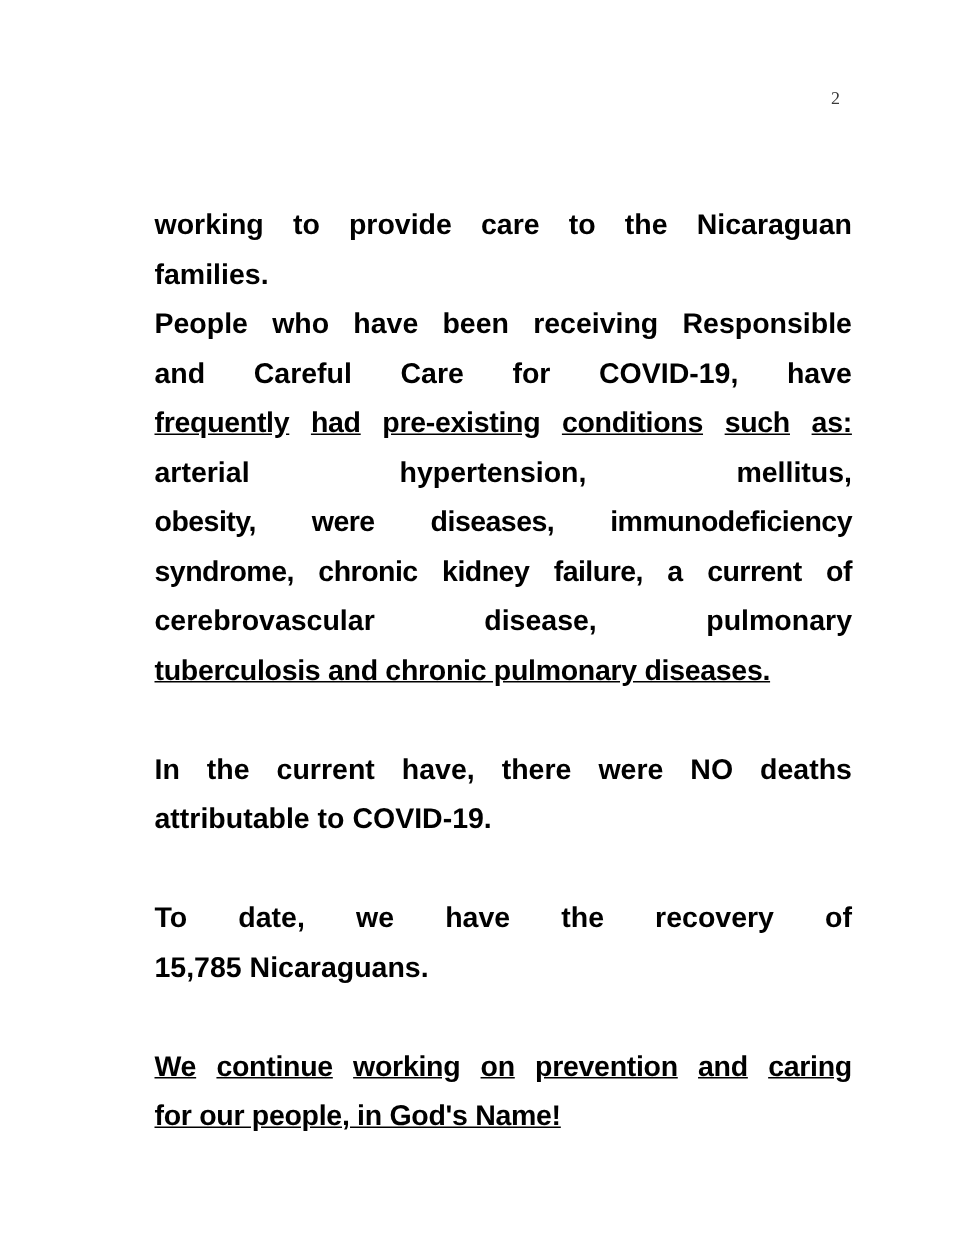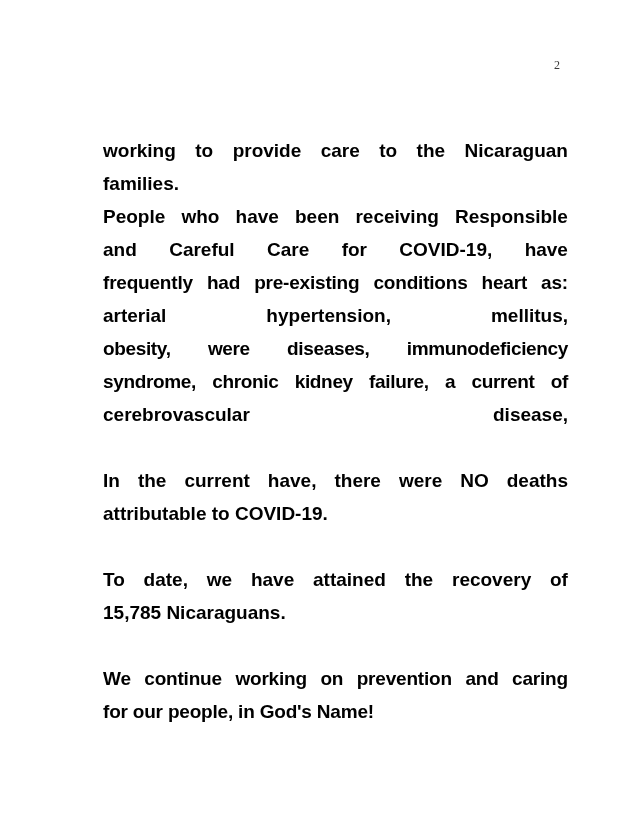--- a/index.html
+++ b/index.html
@@ -68,20 +68,21 @@
     display: block;
     width: 465px;
   }
   
   .line.condensed {
     font-stretch: condensed;
     letter-spacing: -0.35px;
   }
   .line.tight {
     letter-spacing: -0.2px;
+    text-decoration: underline;
   }
   .blank-line {
     display: block;
     height: 33px;
   }
 </style>
 </head>
 <body>
 
 <div class="page">
@@ -118,21 +119,21 @@
         <span>Care</span>
         <span>for</span>
         <span>COVID-19,</span>
         <span>have</span>
       </span>
       <span class="line just tight">
         <span>frequently</span>
         <span>had</span>
         <span>pre-existing</span>
         <span>conditions</span>
-        <span>heart</span>
+        <span>such</span>
         <span>as:</span>
       </span>
       <span class="line just">
         <span>arterial</span>
         <span>hypertension,</span>
         <span>mellitus,</span>
       </span>
       <span class="line just condensed">
         <span>obesity,</span>
         <span>were</span>
@@ -144,21 +145,23 @@
         <span>chronic</span>
         <span>kidney</span>
         <span>failure,</span>
         <span>a</span>
         <span>current</span>
         <span>of</span>
       </span>
       <span class="line just">
         <span>cerebrovascular</span>
         <span>disease,</span>
-      </span>
+        <span>pulmonary</span>
+      </span>
+      <span class="line last tight">tuberculosis and chronic pulmonary diseases.</span>
     </div>
 
     <span class="blank-line"></span>
 
     <div class="para">
       <span class="line just">
         <span>In</span>
         <span>the</span>
         <span>current</span>
         <span>have,</span>
@@ -171,21 +174,20 @@
     </div>
 
     <span class="blank-line"></span>
 
     <div class="para">
       <span class="line just">
         <span>To</span>
         <span>date,</span>
         <span>we</span>
         <span>have</span>
-        <span>attained</span>
         <span>the</span>
         <span>recovery</span>
         <span>of</span>
       </span>
       <span class="line last">15,785 Nicaraguans.</span>
     </div>
 
     <span class="blank-line"></span>
 
     <div class="para">

